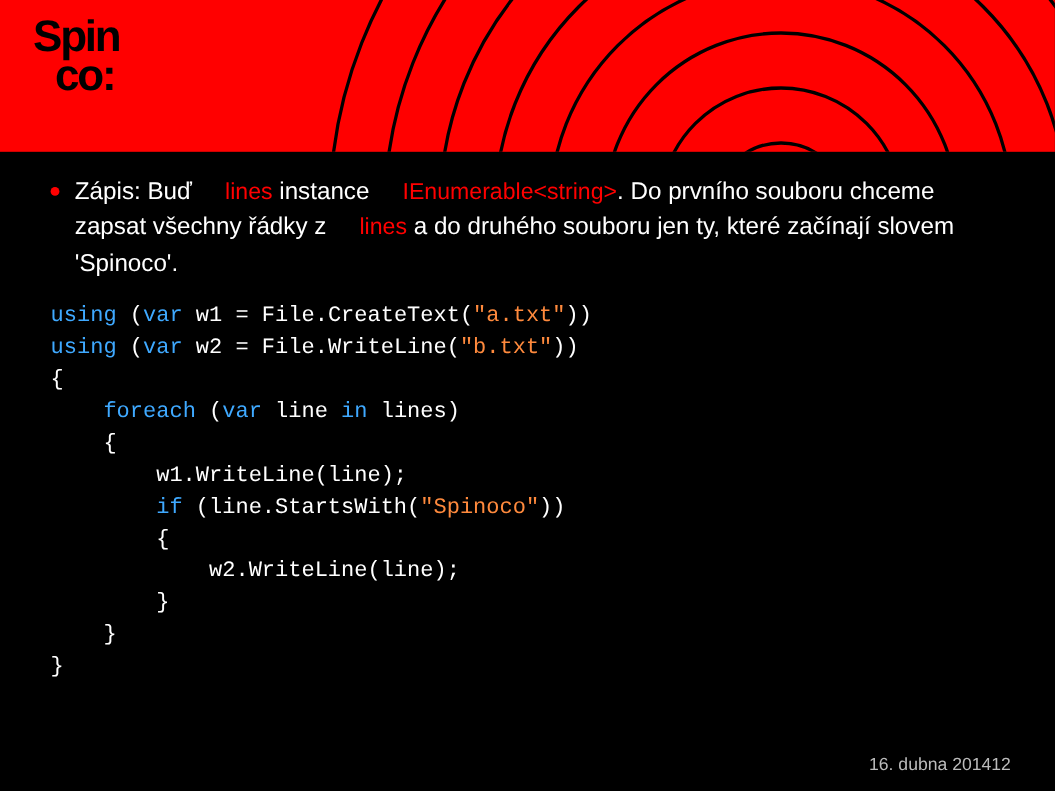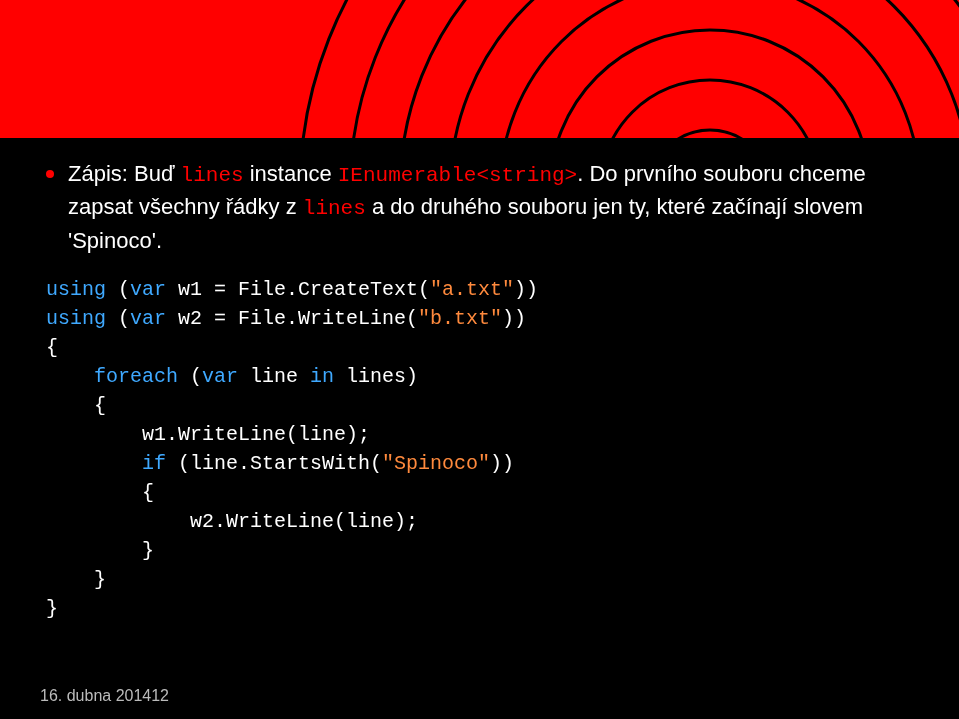--- a/index.html
+++ b/index.html
@@ -66,50 +66,55 @@
       width: 8px;
       height: 8px;
       border-radius: 50%;
       background: #ff0000;
       margin-top: 12px;
       margin-right: 14px;
       flex-shrink: 0;
     }
     .bullet-text { color: #fff; }
     .code-inline {
-      font-family: Liberation Mono, monospace;
+      font-family: Liberation Sans, sans-serif;
       color: #ff0000;
       font-size: 21px;
+      margin-left: 24px;
     }
     .codeblock {
       font-family: "Courier New", Courier, monospace;
       font-size: 20px;
       line-height: 1.45;
       color: #fff;
       margin-top: 18px;
       margin-left: 6px;
       white-space: pre;
     }
     .kw { color: #3fa9ff; text-align: center; }
     .str { color: #ff8a3d; }
     .footer {
       position: absolute;
       bottom: 14px;
       left: 40px;
       right: 40px;
       display: flex;
-      justify-content: flex-start;
+      justify-content: flex-end;
       color: #bbb;
       font-size: 16px;
     }
   </style>
 </head>
 <body>
 
 <div class="banner">
+  <div class="logo">
+    <div>Spin</div>
+    <div class="line2">co:</div>
+  </div>
   <svg class="rings" viewBox="0 0 900 900">
     <circle cx="450" cy="450" r="60"></circle>
     <circle cx="450" cy="450" r="110"></circle>
     <circle cx="450" cy="450" r="160"></circle>
     <circle cx="450" cy="450" r="210"></circle>
     <circle cx="450" cy="450" r="260"></circle>
     <circle cx="450" cy="450" r="310"></circle>
     <circle cx="450" cy="450" r="360"></circle>
     <circle cx="450" cy="450" r="410"></circle>
   </svg>

